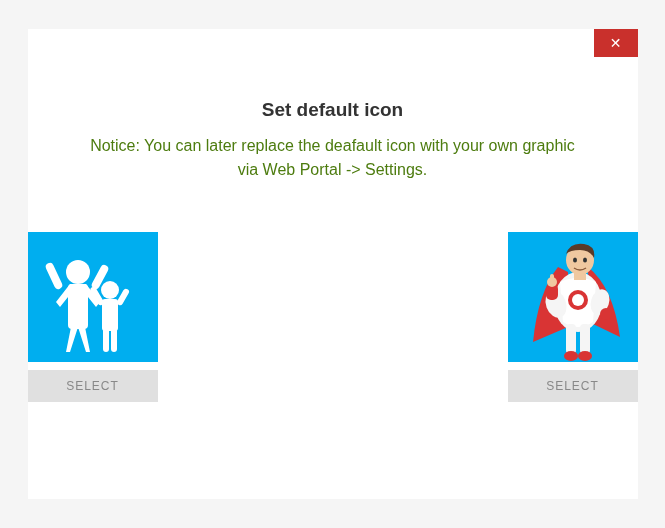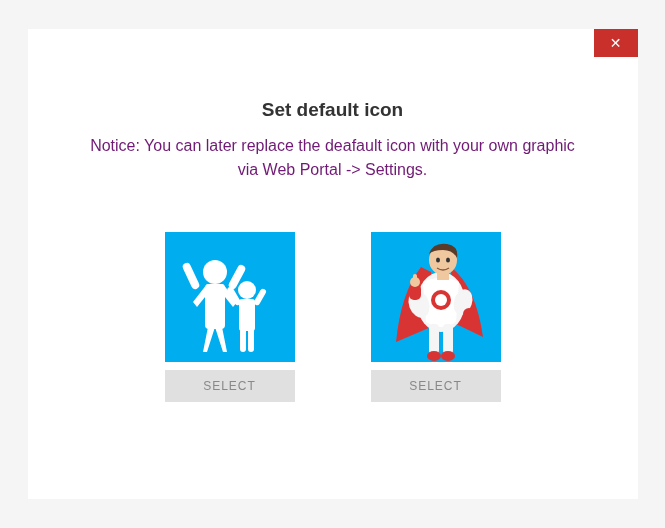--- a/index.html
+++ b/index.html
@@ -37,28 +37,28 @@
       text-align: center;
     }
     .title {
       font-size: 19px;
       font-weight: bold;
       color: #333333;
       margin-bottom: 13px;
     }
     .notice {
       font-size: 16px;
-      color: #701a75;
+      color: #4d7c0f;
       line-height: 1.5;
       padding: 0 60px;
       margin-bottom: 50px;
     }
     .options {
       display: flex;
-      justify-content: center;
+      justify-content: space-between;
       gap: 76px;
     }
     .option {
       display: flex;
       flex-direction: column;
       align-items: center;
     }
     .icon-preview {
       width: 130px;
       height: 130px;

